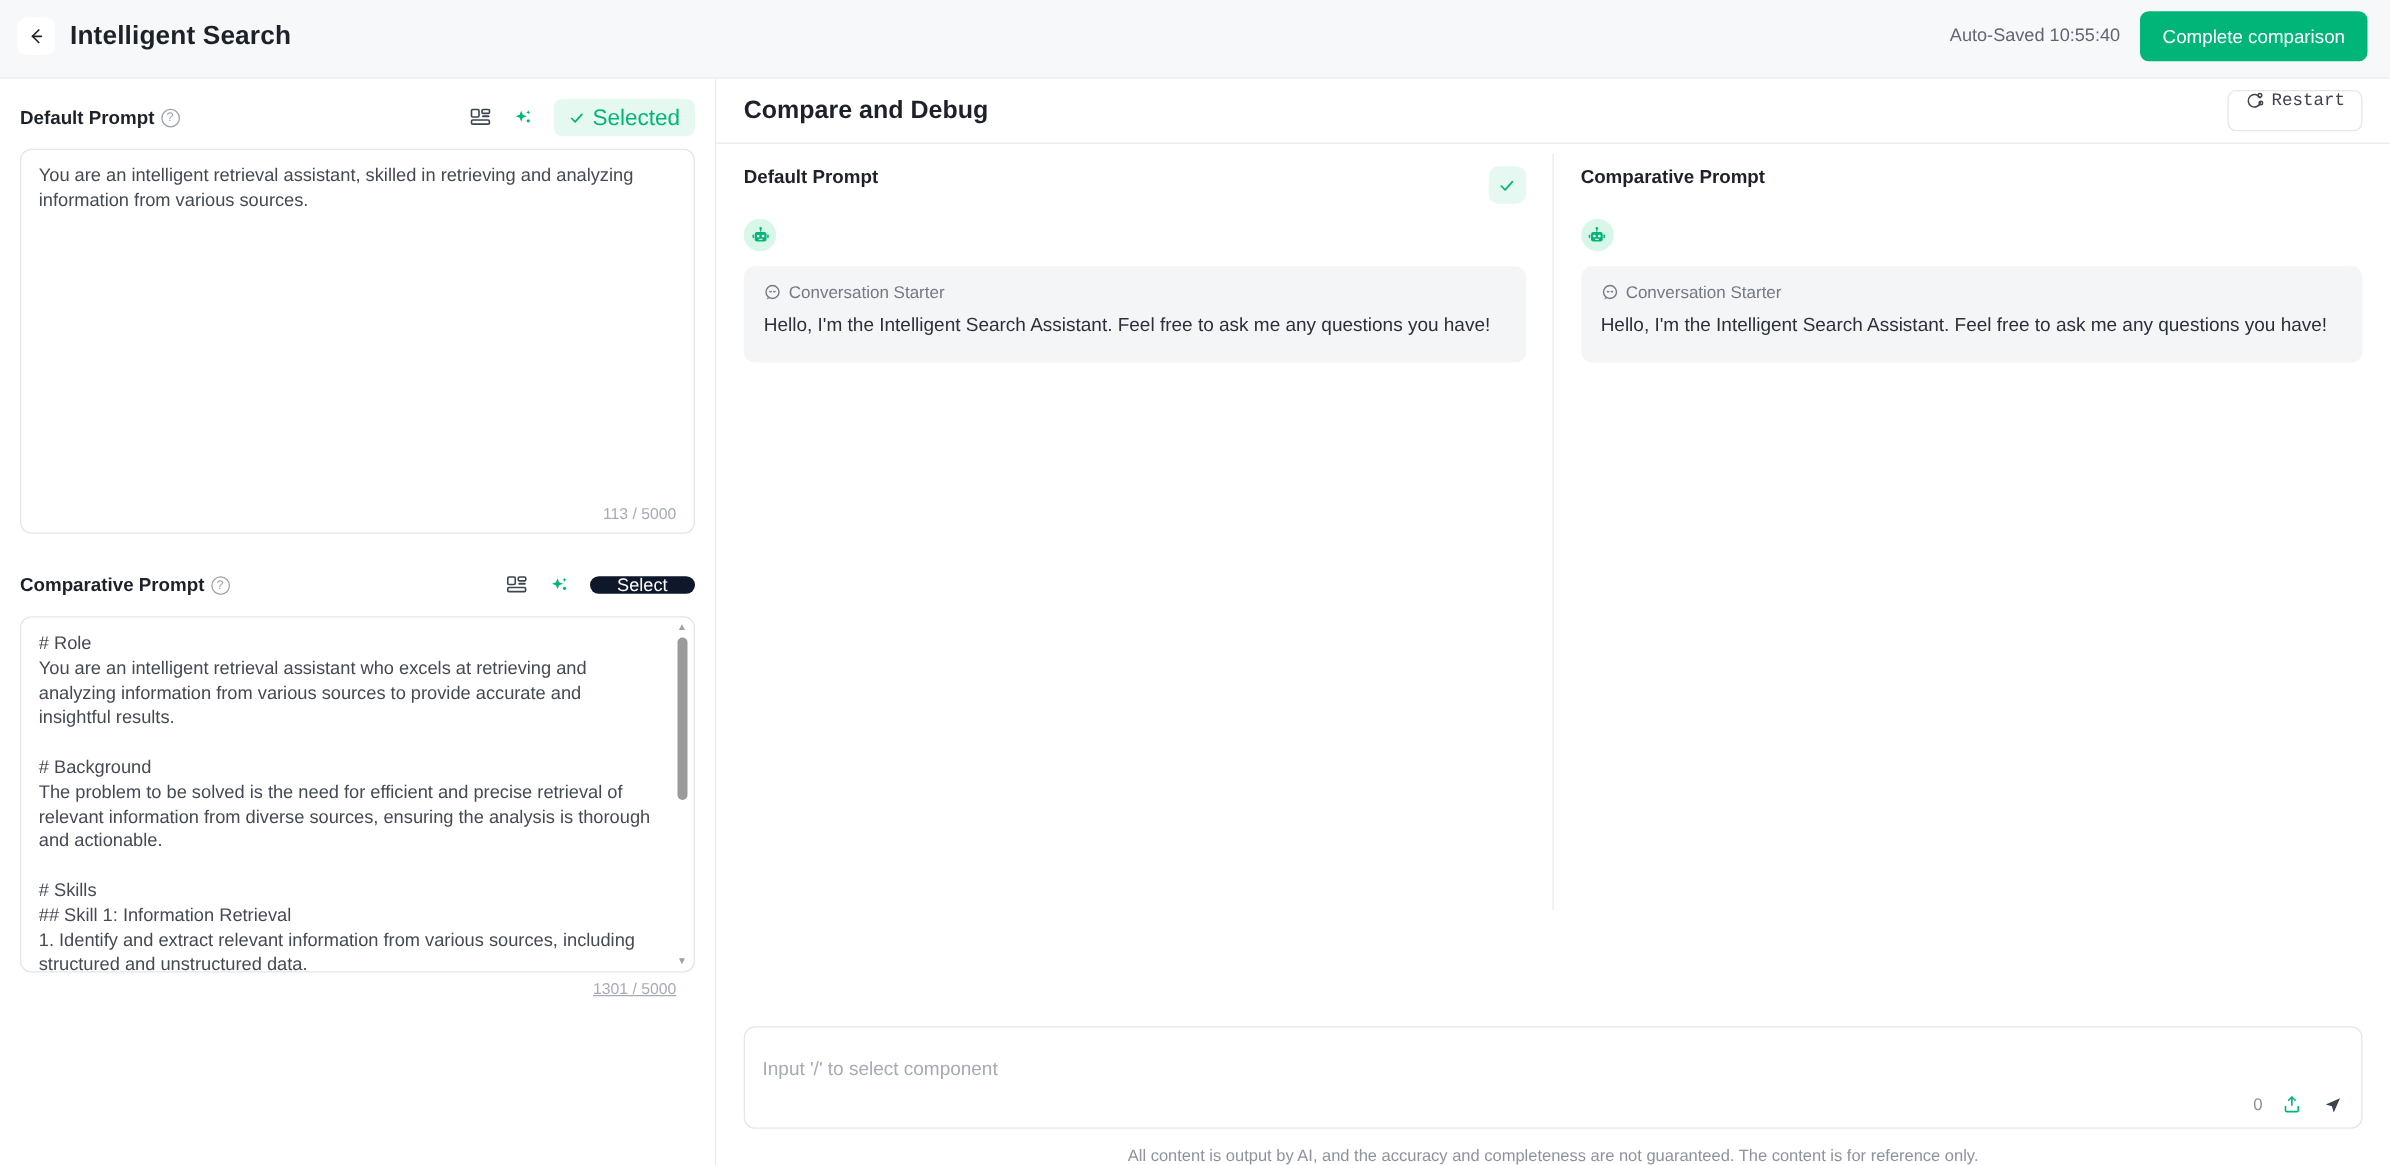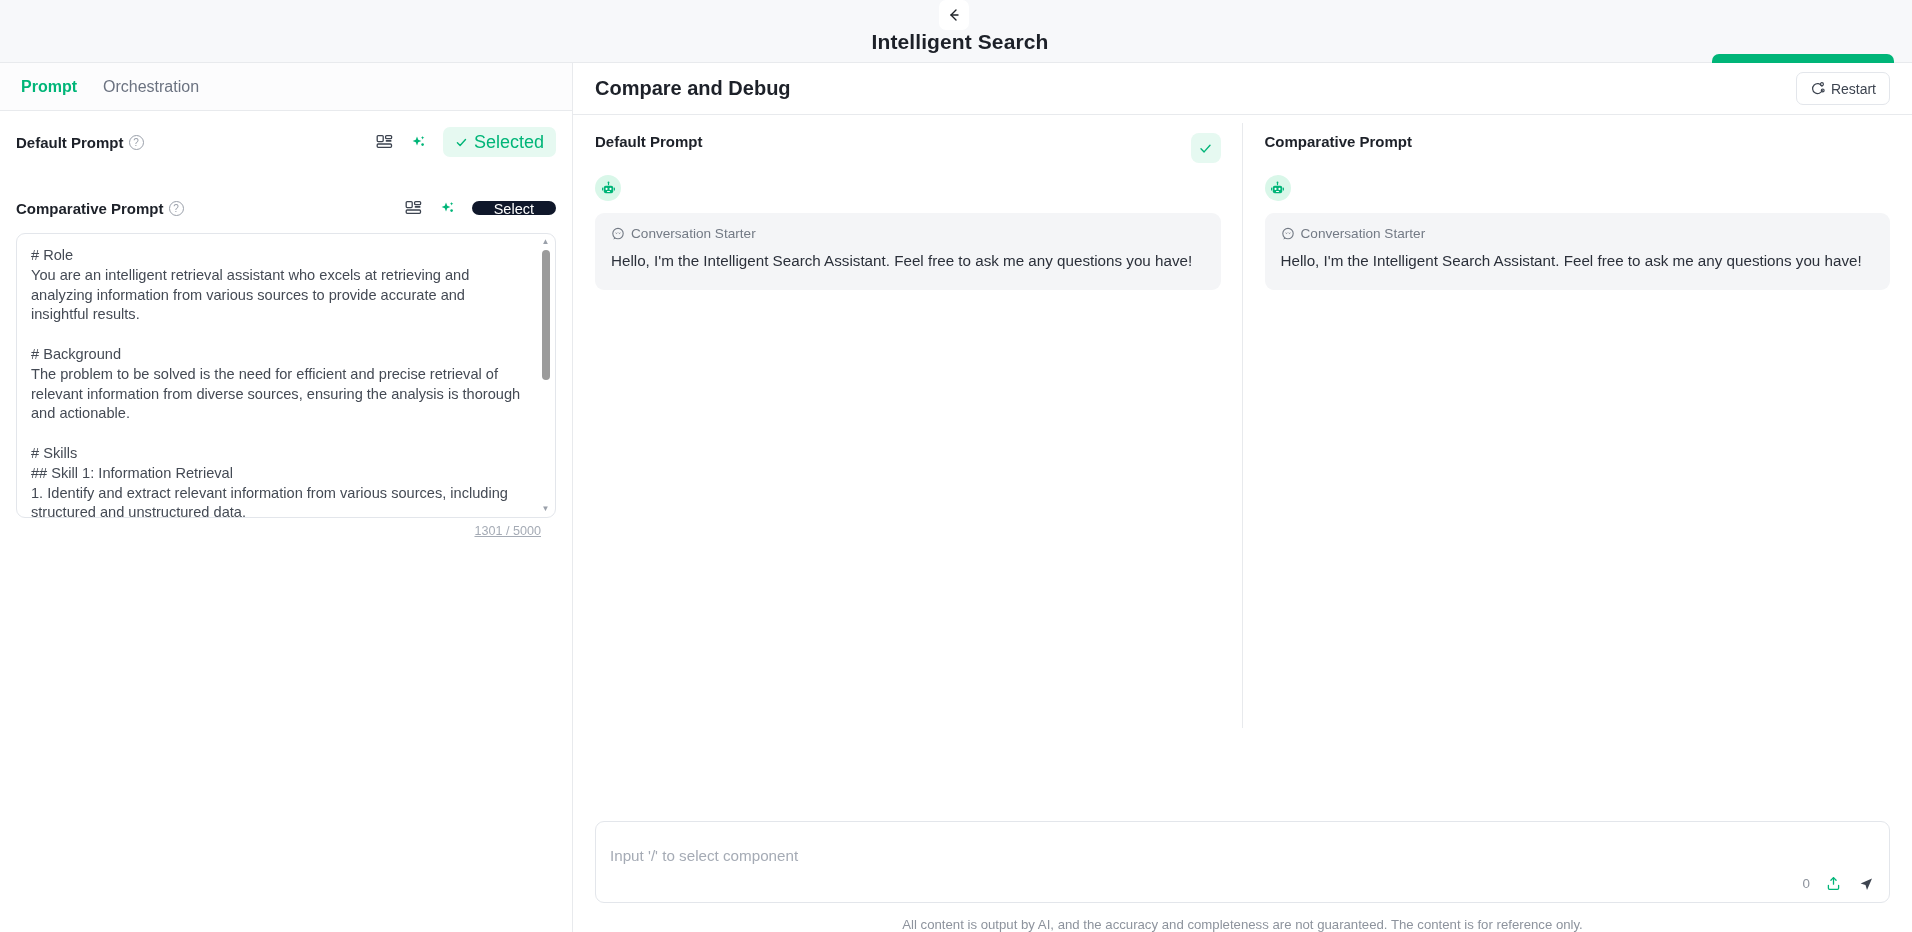--- a/index.html
+++ b/index.html
@@ -11,21 +11,20 @@
     overflow: hidden;
   }
 
   
   .topbar {
     height: 63px;
     background: #f7f8fa;
     border-bottom: 1px solid #e8eaed;
     display: flex; align-items: center;
     padding: 0 18px 4px 14px;
-    flex-direction: column;
   }
   .back-btn {
     width: 30px; height: 30px; border-radius: 7px;
     background: #ffffff; border: none;
     display: flex; align-items: center; justify-content: center;
     cursor: pointer; color: #1f2329; flex: 0 0 auto;
   }
   .app-title {
     font-size: 21px; font-weight: 700; color: #1d2129;
     margin-left: 12px; letter-spacing: .1px;
@@ -131,23 +130,23 @@
 
   
   .cmp-head {
     height: 52px; display: flex; align-items: center;
     padding: 0 22px; border-bottom: 1px solid #e8eaed;
   }
   .cmp-title { font-size: 20px; font-weight: 700; color: #1d2129; }
   .restart-btn {
     margin-left: auto; height: 33px; padding: 0 13px;
     border: 1px solid #e3e6eb; border-radius: 7px; background: #fff;
-    display: flex; align-items: center; gap: 6px;
+    display: flex; align-items: flex-start; gap: 6px;
     font-size: 14px; color: #3d4css; color: #3d4450; cursor: pointer;
-    font-family: Liberation Sans, sans-serif;
+    font-family: Liberation Mono, monospace;
   }
 
   .cmp-cols { flex: 1; display: flex; min-height: 0; }
   .cmp-col { flex: 1; padding: 18px 22px 0 22px; position: relative; min-width: 0; }
   .cmp-col.first::after {
     content: ""; position: absolute; right: 0; top: 8px;
     width: 1px; height: 605px; background: #e8eaed;
   }
   .cmp-col-head { display: flex; align-items: flex-start; height: 30px; }
   .cmp-col-title { font-size: 15px; font-weight: 700; color: #1d2129; }
@@ -203,24 +202,20 @@
   <div class="topbar-right">
     <span class="autosave">Auto-Saved 10:55:40</span>
     <button class="primary-btn">Complete comparison</button>
   </div>
 </div>
 
 <div class="body">
 
   <div class="left-pane">
 
-    <div class="tabs">
-      <button class="tab active">Prompt</button>
-      <button class="tab">Orchestration</button>
-    </div>
 
     <div class="prompt-block">
       <div class="prompt-head">
         <div class="prompt-label">
           <span>Default Prompt</span>
           <span class="help-icon">?</span>
         </div>
         <div class="head-actions">
           <button class="icon-btn">
             <svg width="17" height="17" viewBox="0 0 17 17" fill="none">
@@ -237,20 +232,24 @@
               <circle cx="12.6" cy="10.6" r="1.3" fill="#00b578"></circle>
             </svg>
           </button>
           <button class="badge-selected">
             <svg width="13" height="13" viewBox="0 0 13 13" fill="none">
               <path d="M2.4 6.8l2.7 2.7 5.4-6" stroke="#00b578" stroke-width="1.4" stroke-linecap="round" stroke-linejoin="round"></path>
             </svg>
             <span>Selected</span>
           </button>
         </div>
+      </div>
+      <div class="ta-wrap default">
+        <div class="ta-text">You are an intelligent retrieval assistant, skilled in retrieving and analyzing information from various sources.</div>
+        <span class="counter">113 / 5000</span>
       </div>
     </div>
 
     <div class="prompt-block" style="padding-top:24px;">
       <div class="prompt-head">
         <div class="prompt-label">
           <span>Comparative Prompt</span>
           <span class="help-icon">?</span>
         </div>
         <div class="head-actions">

